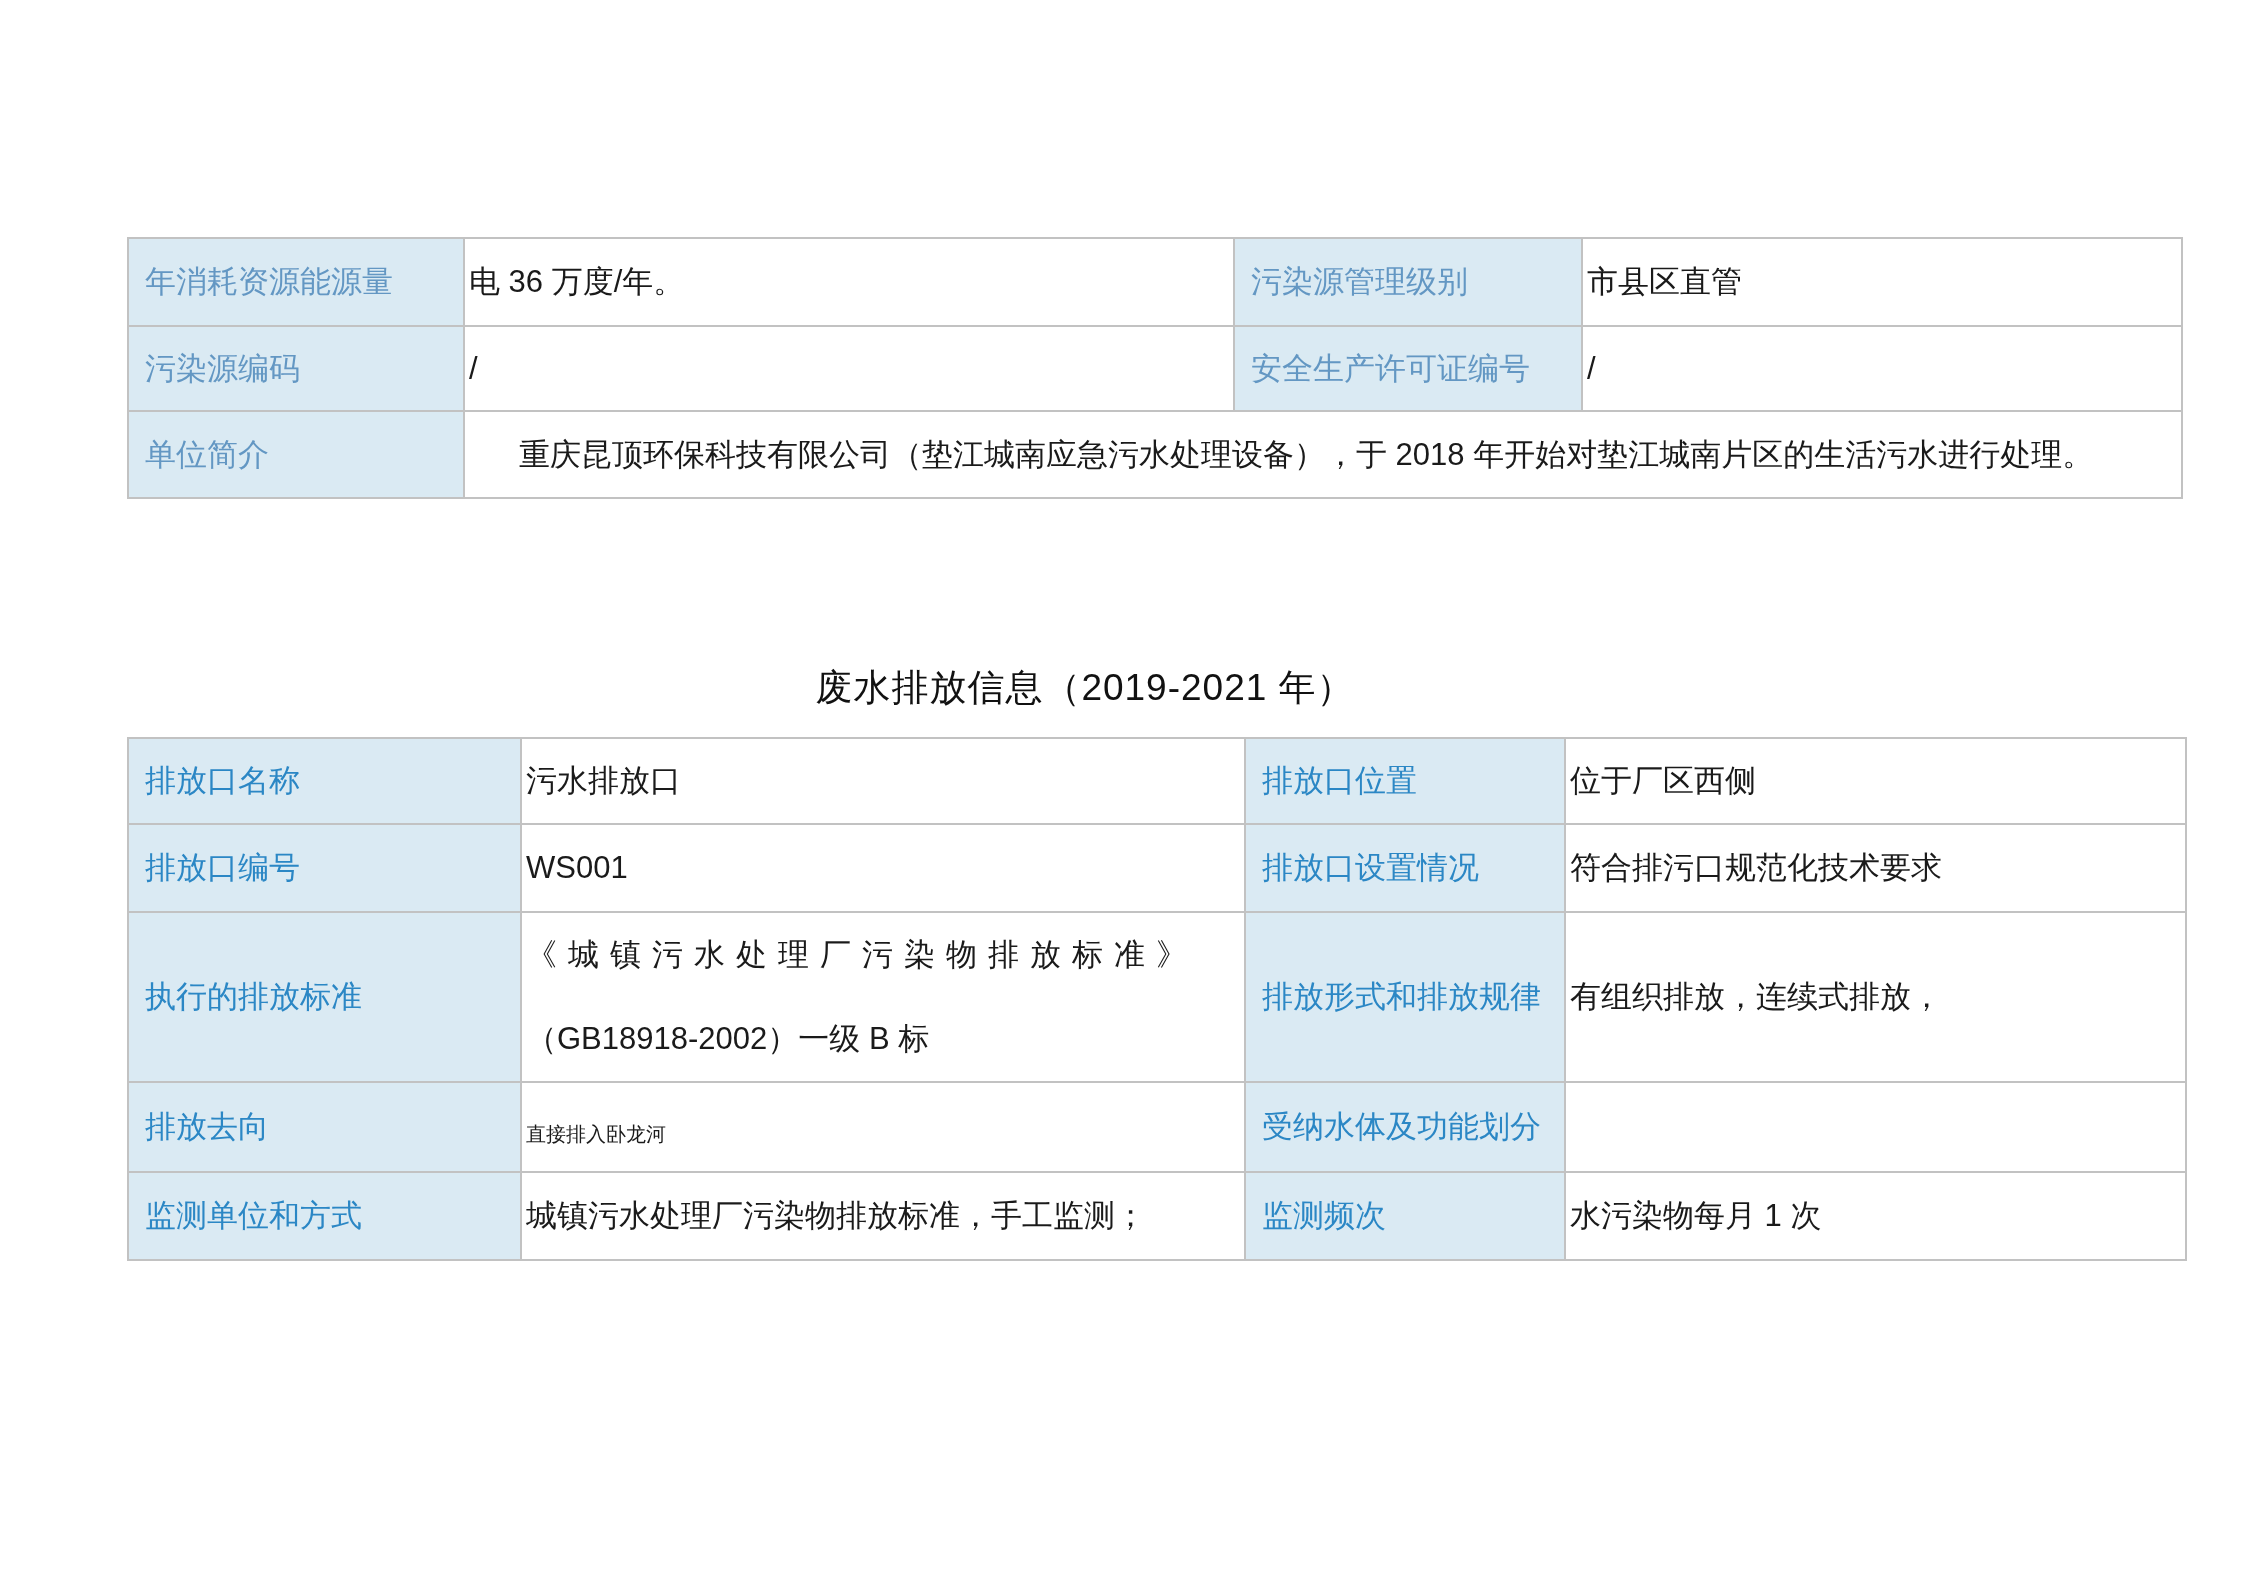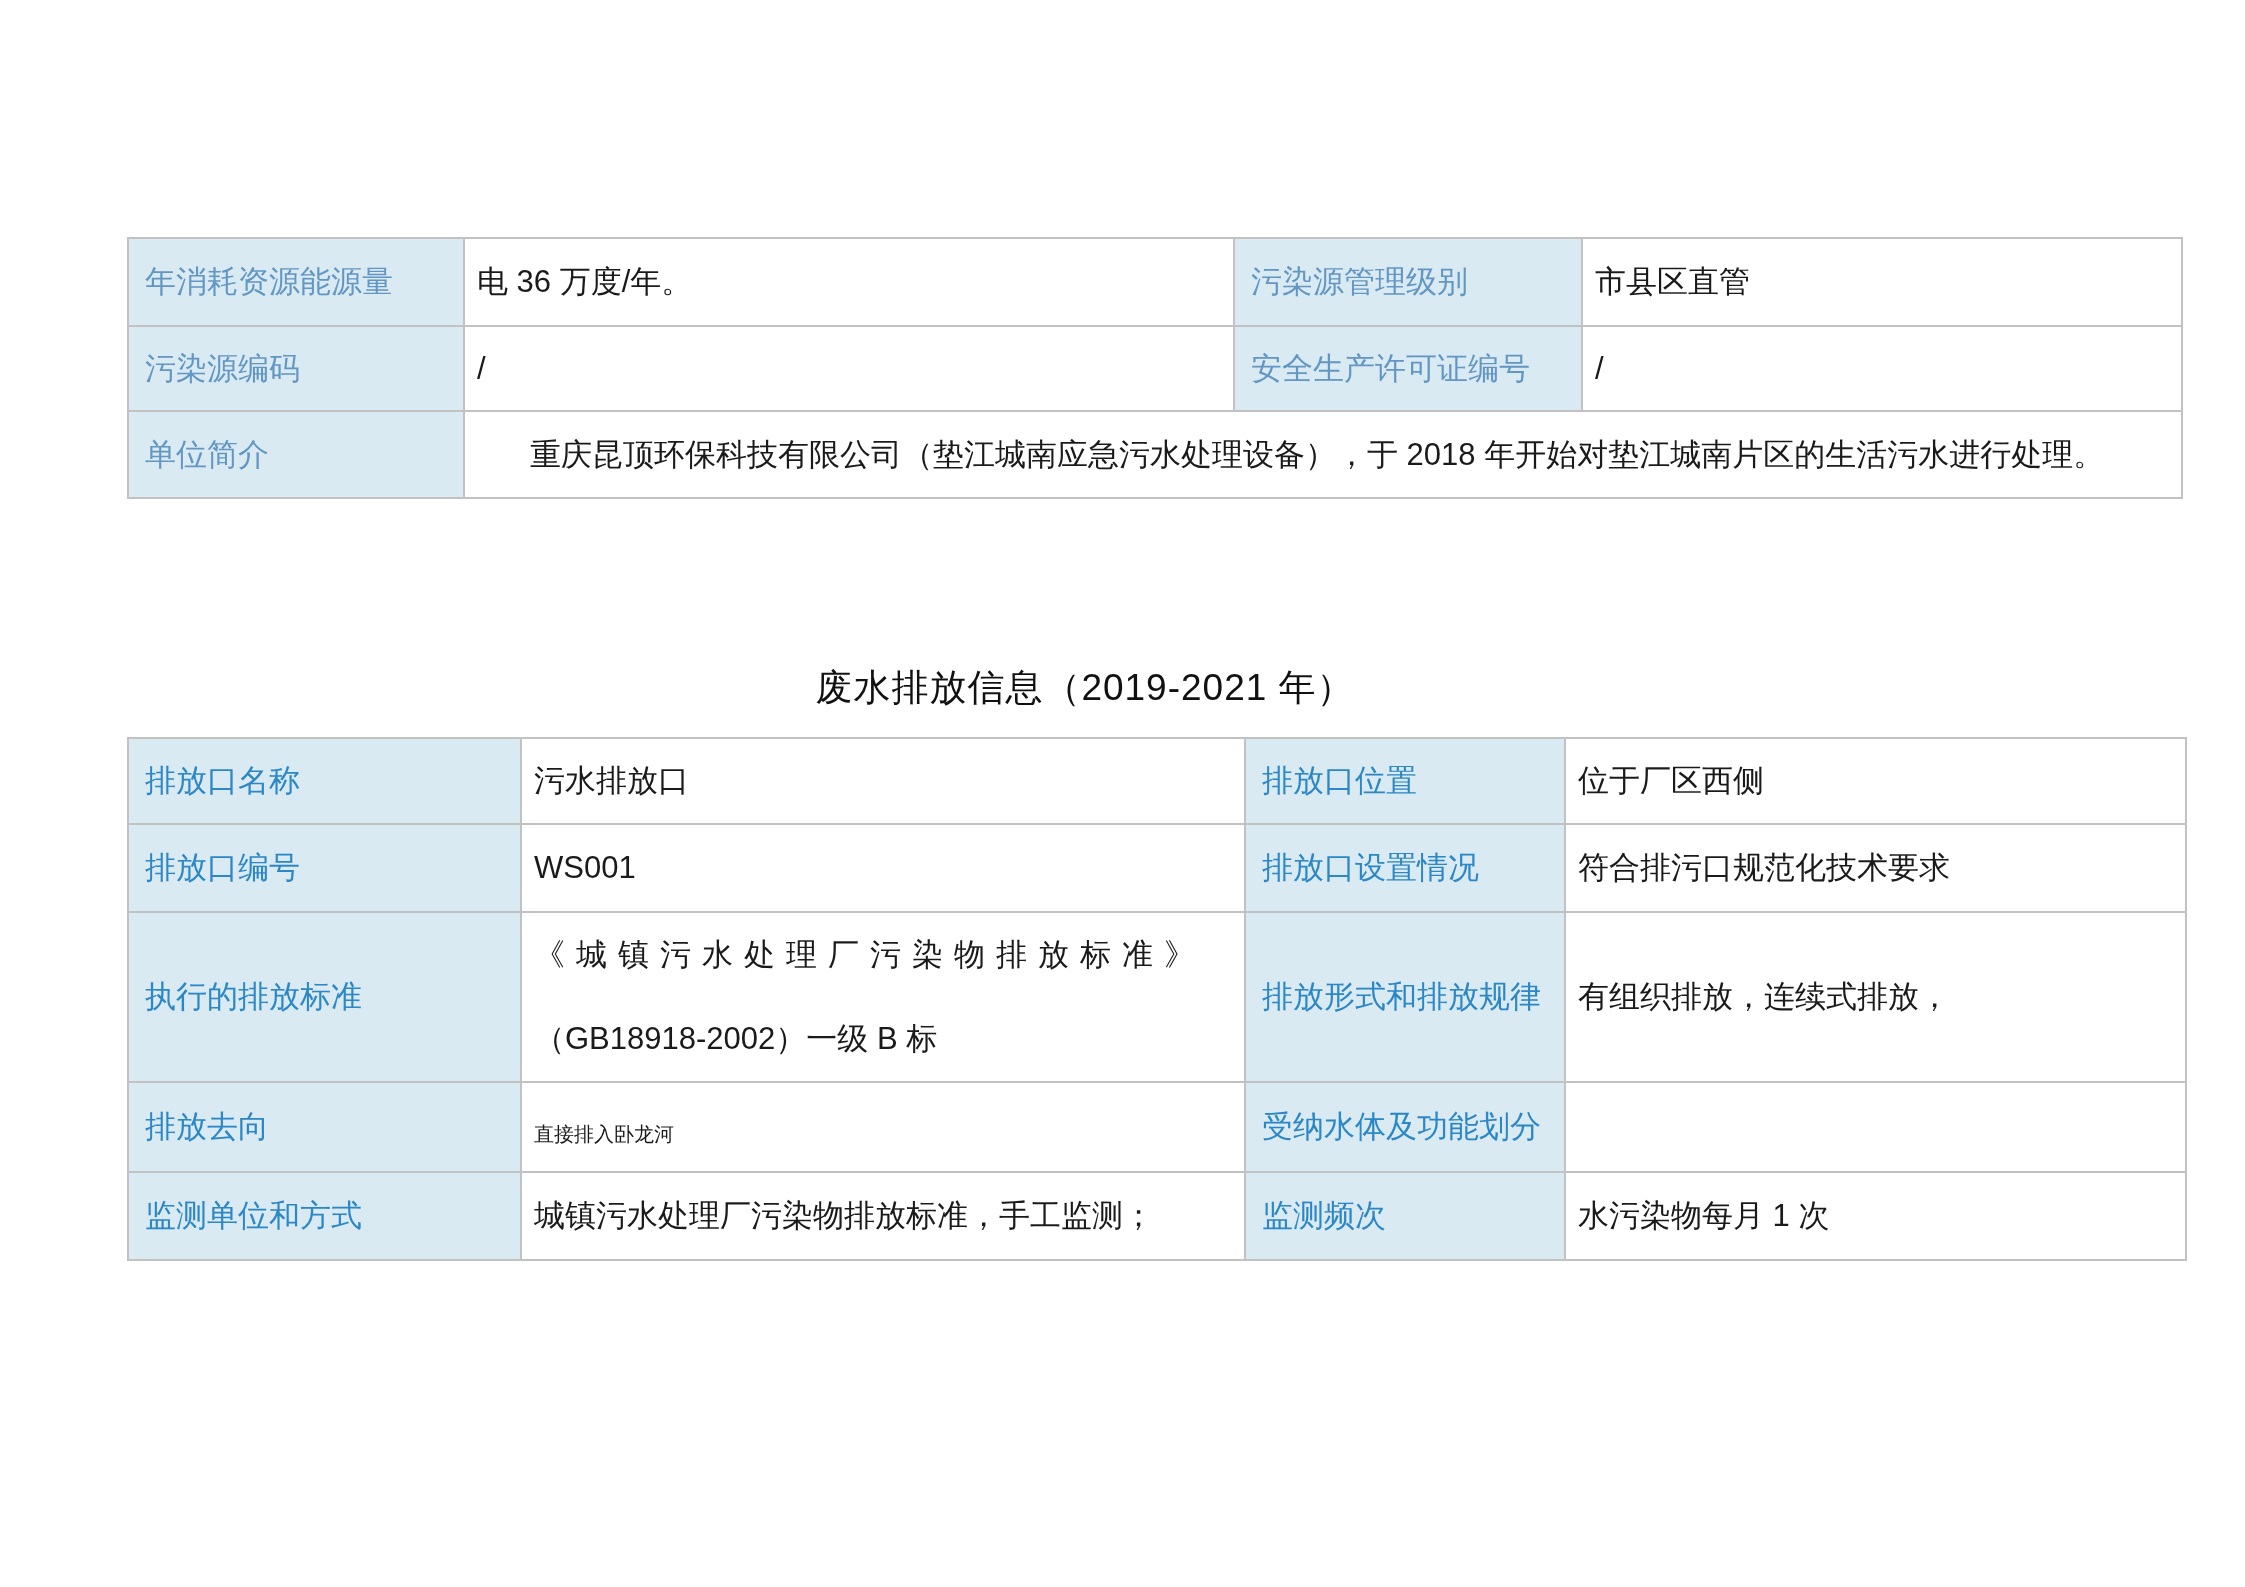--- a/index.html
+++ b/index.html
@@ -34,28 +34,28 @@
     overflow:hidden;
   }
   td.label{
     background:var(--label-bg);
     padding-left:16px;
   }
   .t1 td.label{color:var(--label-text-t1);}
   .t2 td.label{color:var(--label-text-t2);}
   td.value{
     color:var(--value-text);
-    padding-left:12px;
+    padding-left:4px;
     padding-right:10px;
   }
   
   .t1{left:127px;top:237px;width:2054px;}
   .t1 .c1{width:336px;} .t1 .c2{width:770px;} .t1 .c3{width:348px;} .t1 .c4{width:600px;}
   .t1 .r1{height:88px;} .t1 .r2{height:85px;} .t1 .r3{height:87px;}
-  .t1 td.intro{padding-left:31px;text-indent:34px;}
+  .t1 td.intro{padding-left:20px;text-indent:34px;}
   
   .t2{left:127px;top:737px;width:2058px;}
   .t2 .c1{width:393px;} .t2 .c2{width:724px;} .t2 .c3{width:320px;} .t2 .c4{width:621px;}
   .t2 .r1{height:86px;} .t2 .r2{height:88px;} .t2 .r3{height:87px;}
   .t2 .r4{height:170px;} .t2 .r5{height:90px;} .t2 .r6{height:88px;}
   .standard-line1{
     letter-spacing:11px;
     white-space:nowrap;
   }
   .standard-line2{

